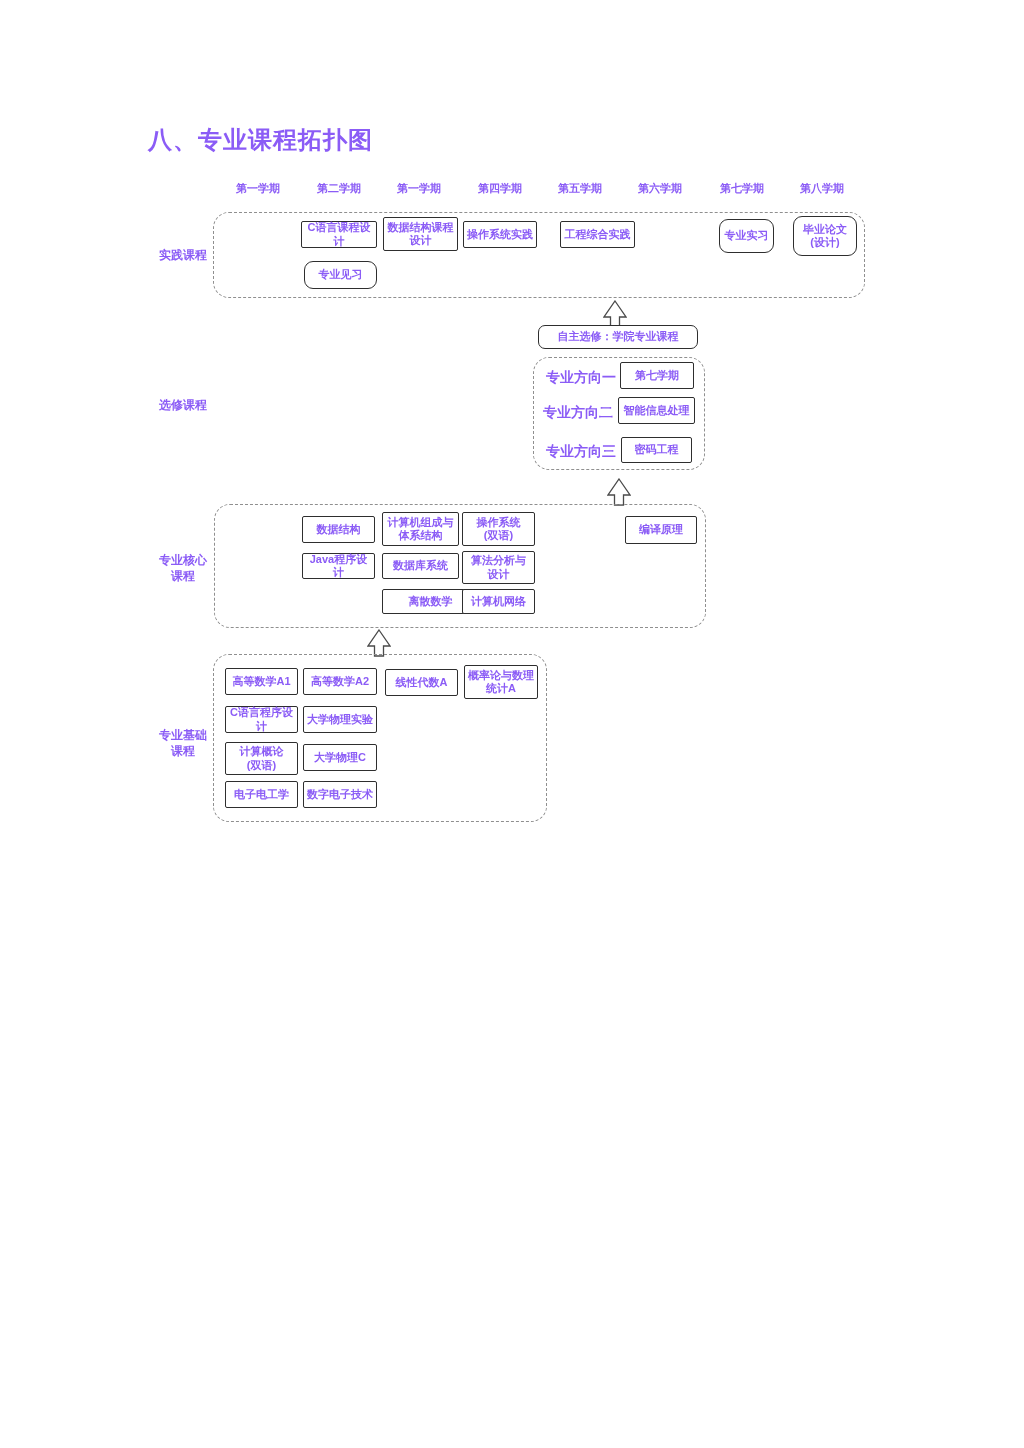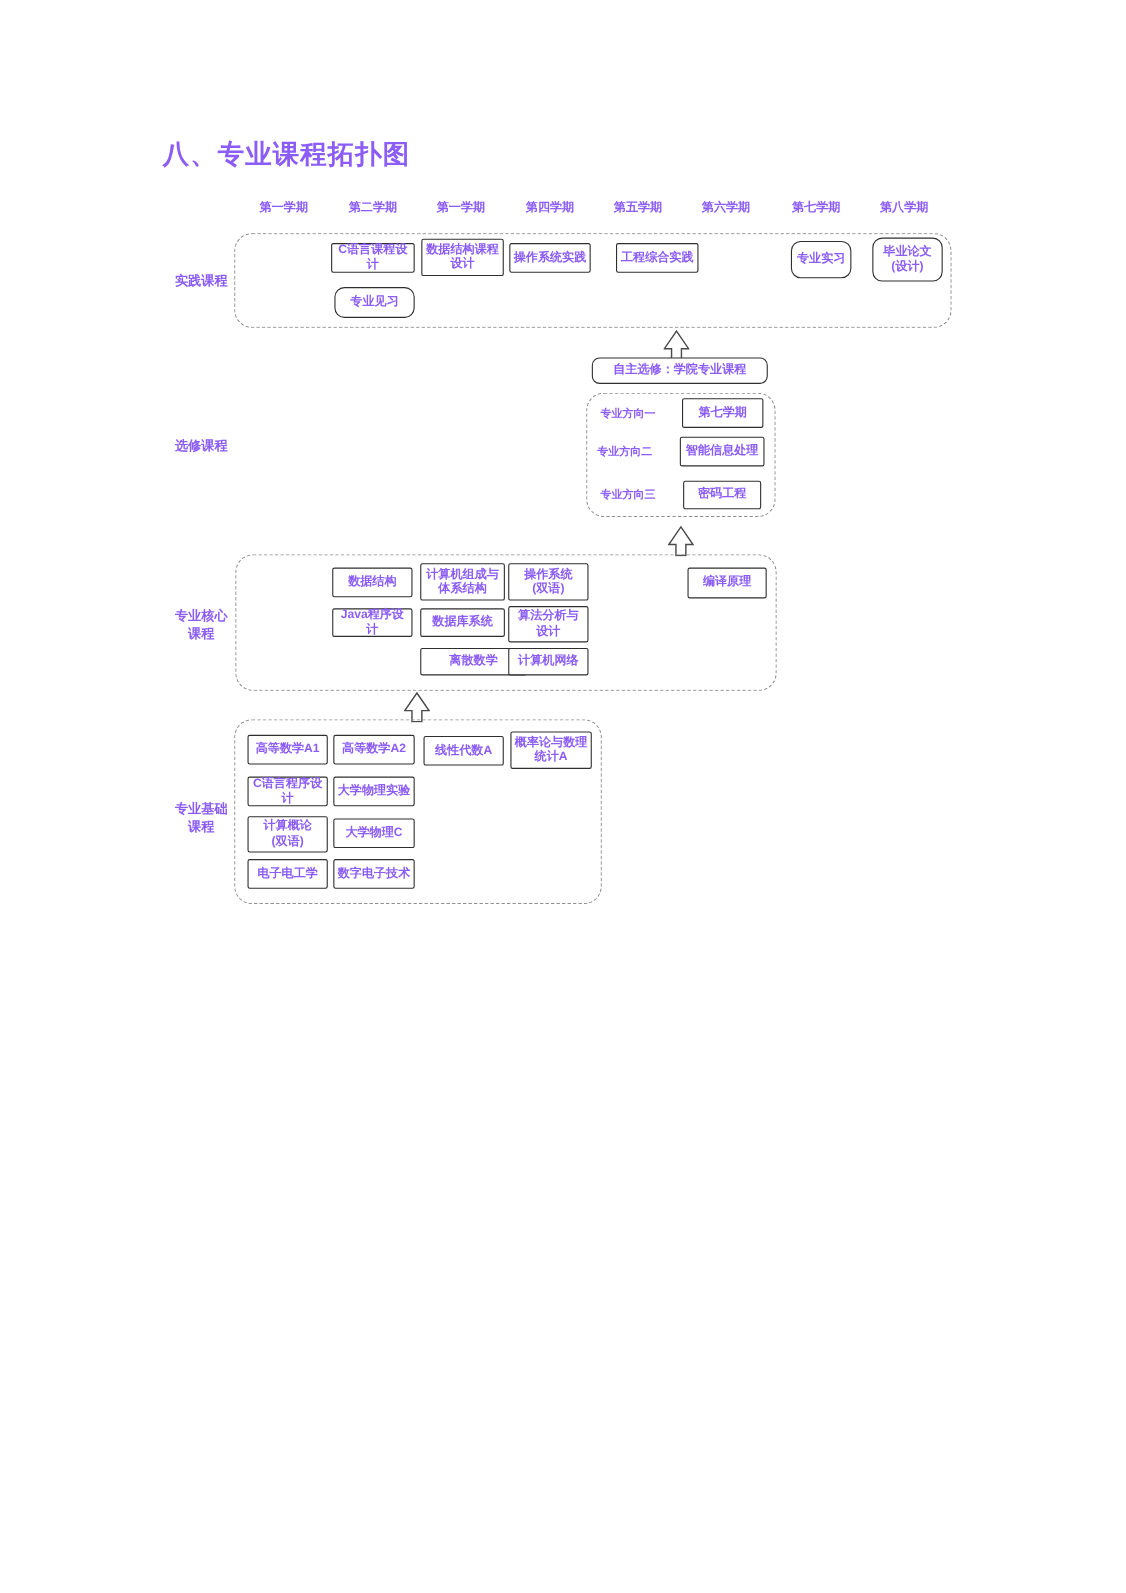--- a/index.html
+++ b/index.html
@@ -58,21 +58,21 @@
     font-size: 11px;
     font-weight: 700;
     line-height: 1.2;
     white-space: pre-line;
     padding: 1px 2px;
   }
   .rounded { border-radius: 9px; }
   .pill { border-radius: 7px; }
   .dir-label {
     position: absolute;
-    font-size: 10px;
+    font-size: 14px;
     font-weight: 700;
     white-space: nowrap;
   }
   .arrow { position: absolute; }
 </style>
 </head>
 <body>
 
 <div class="page">
 

